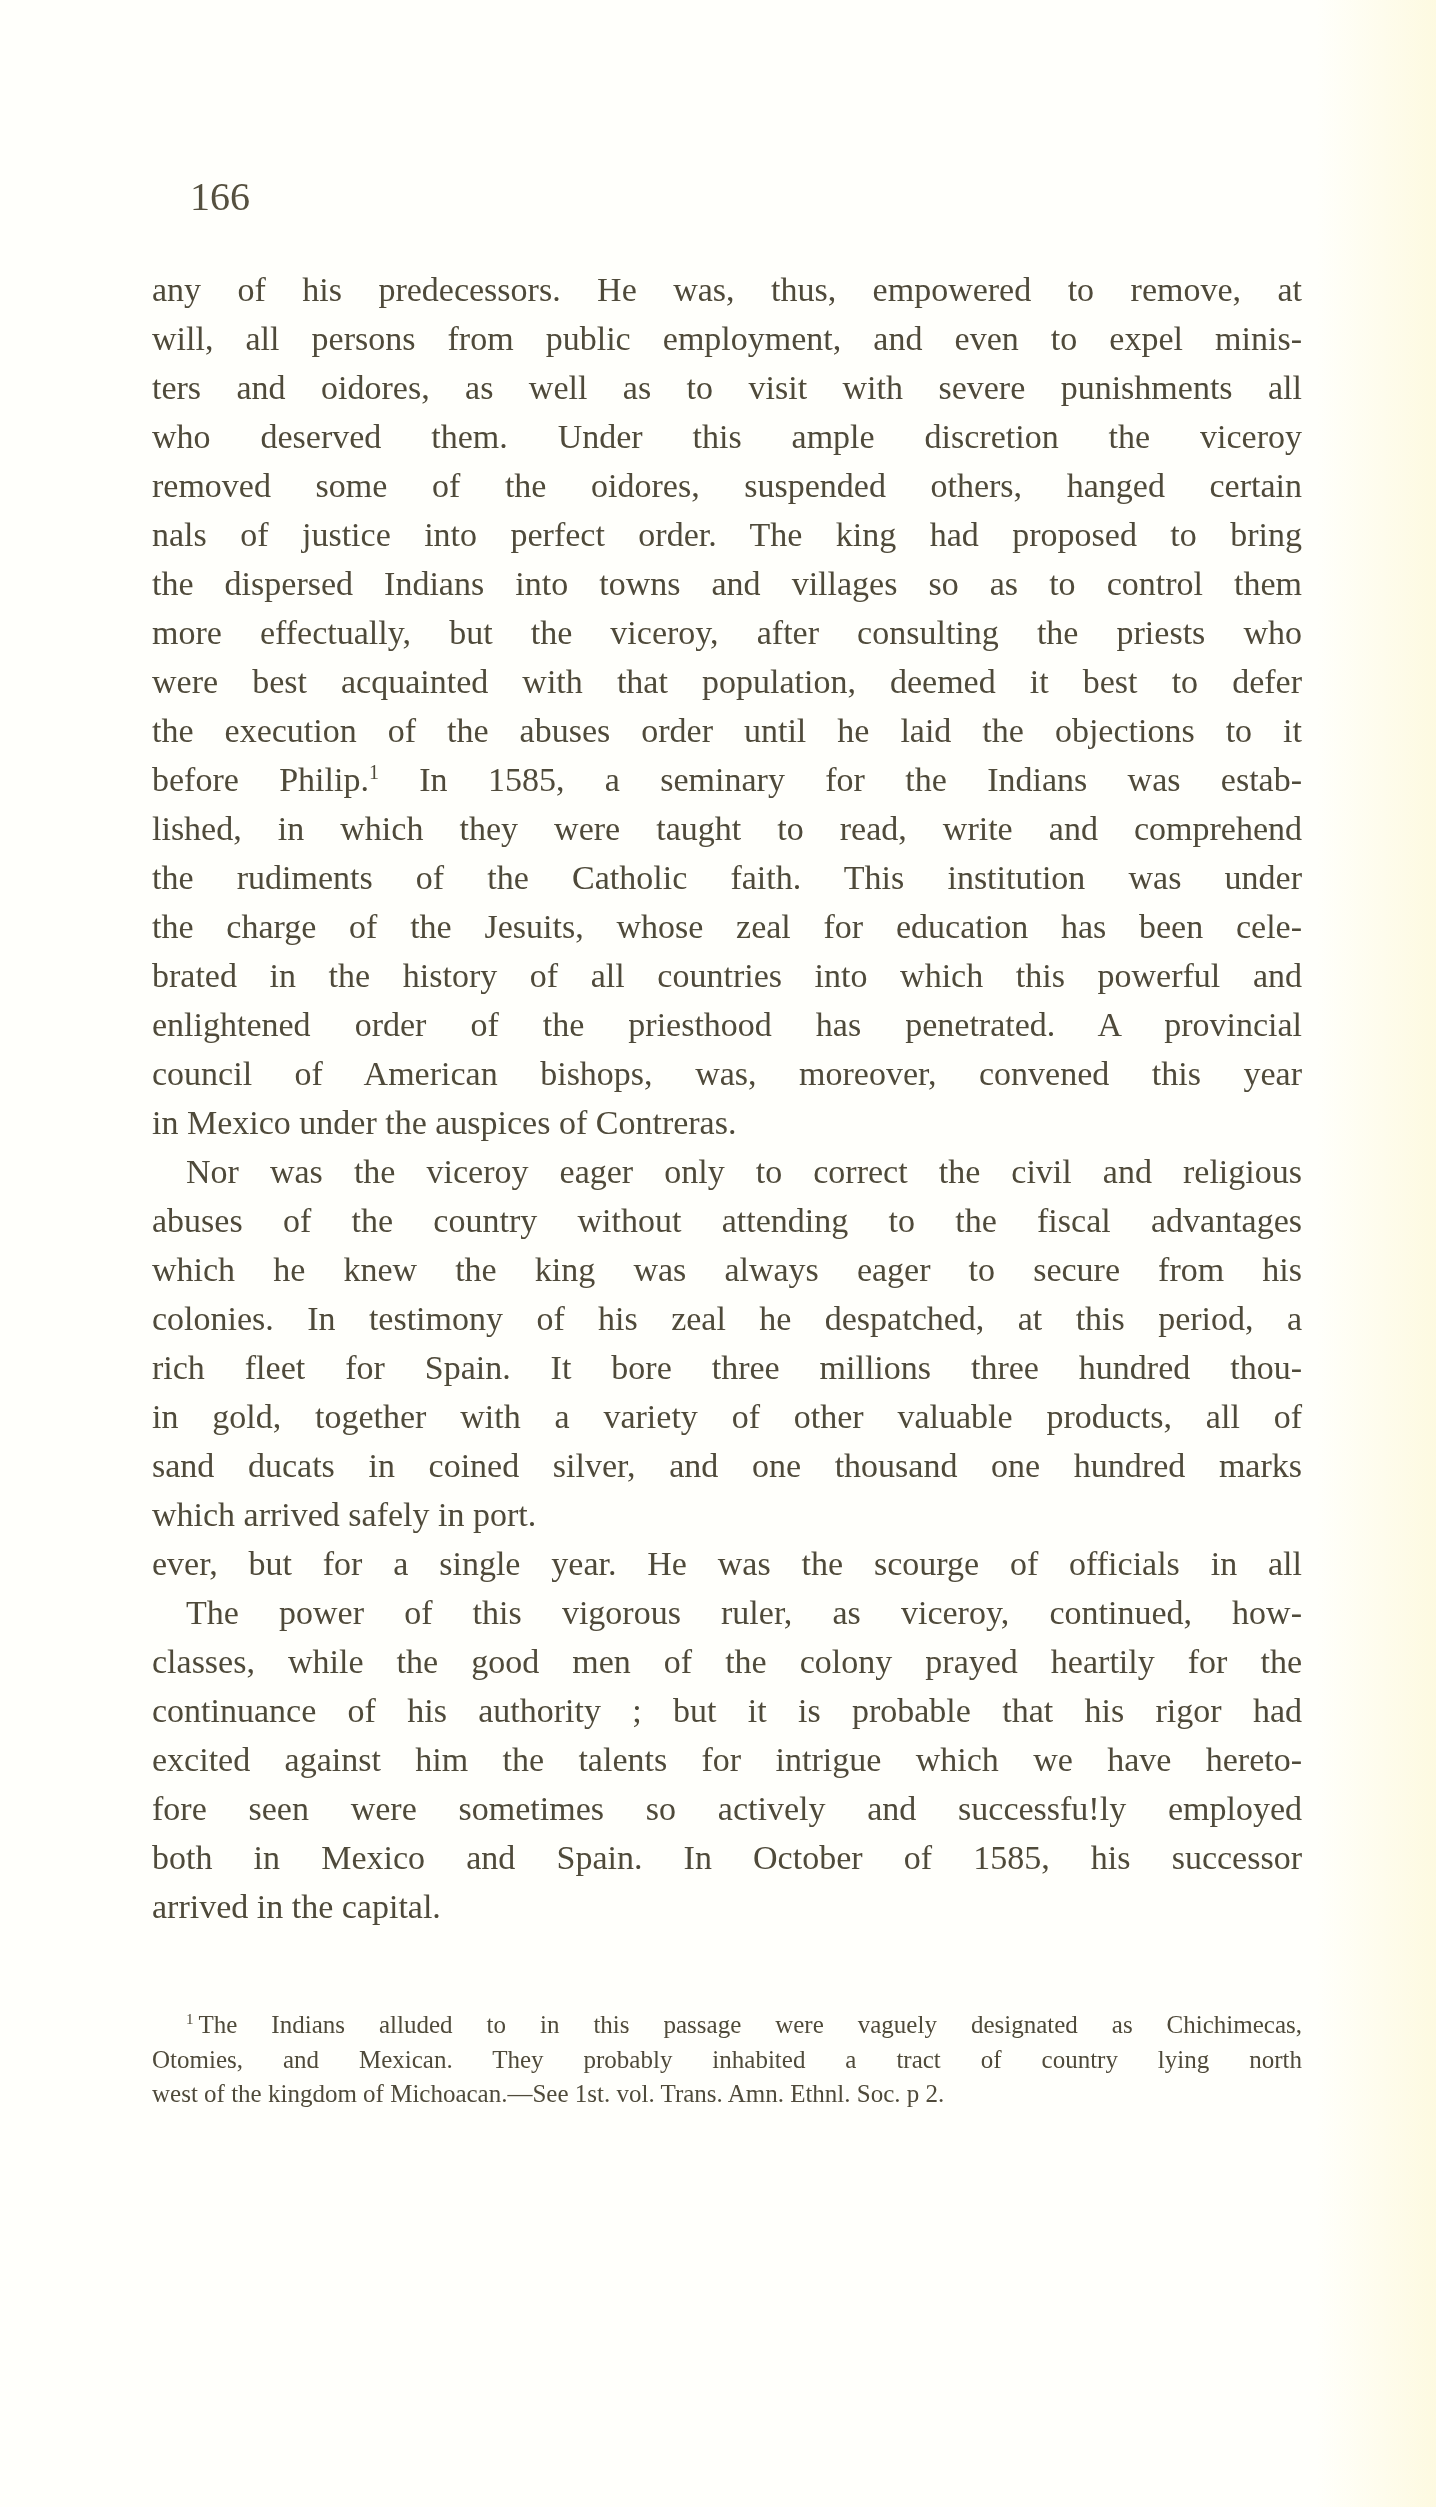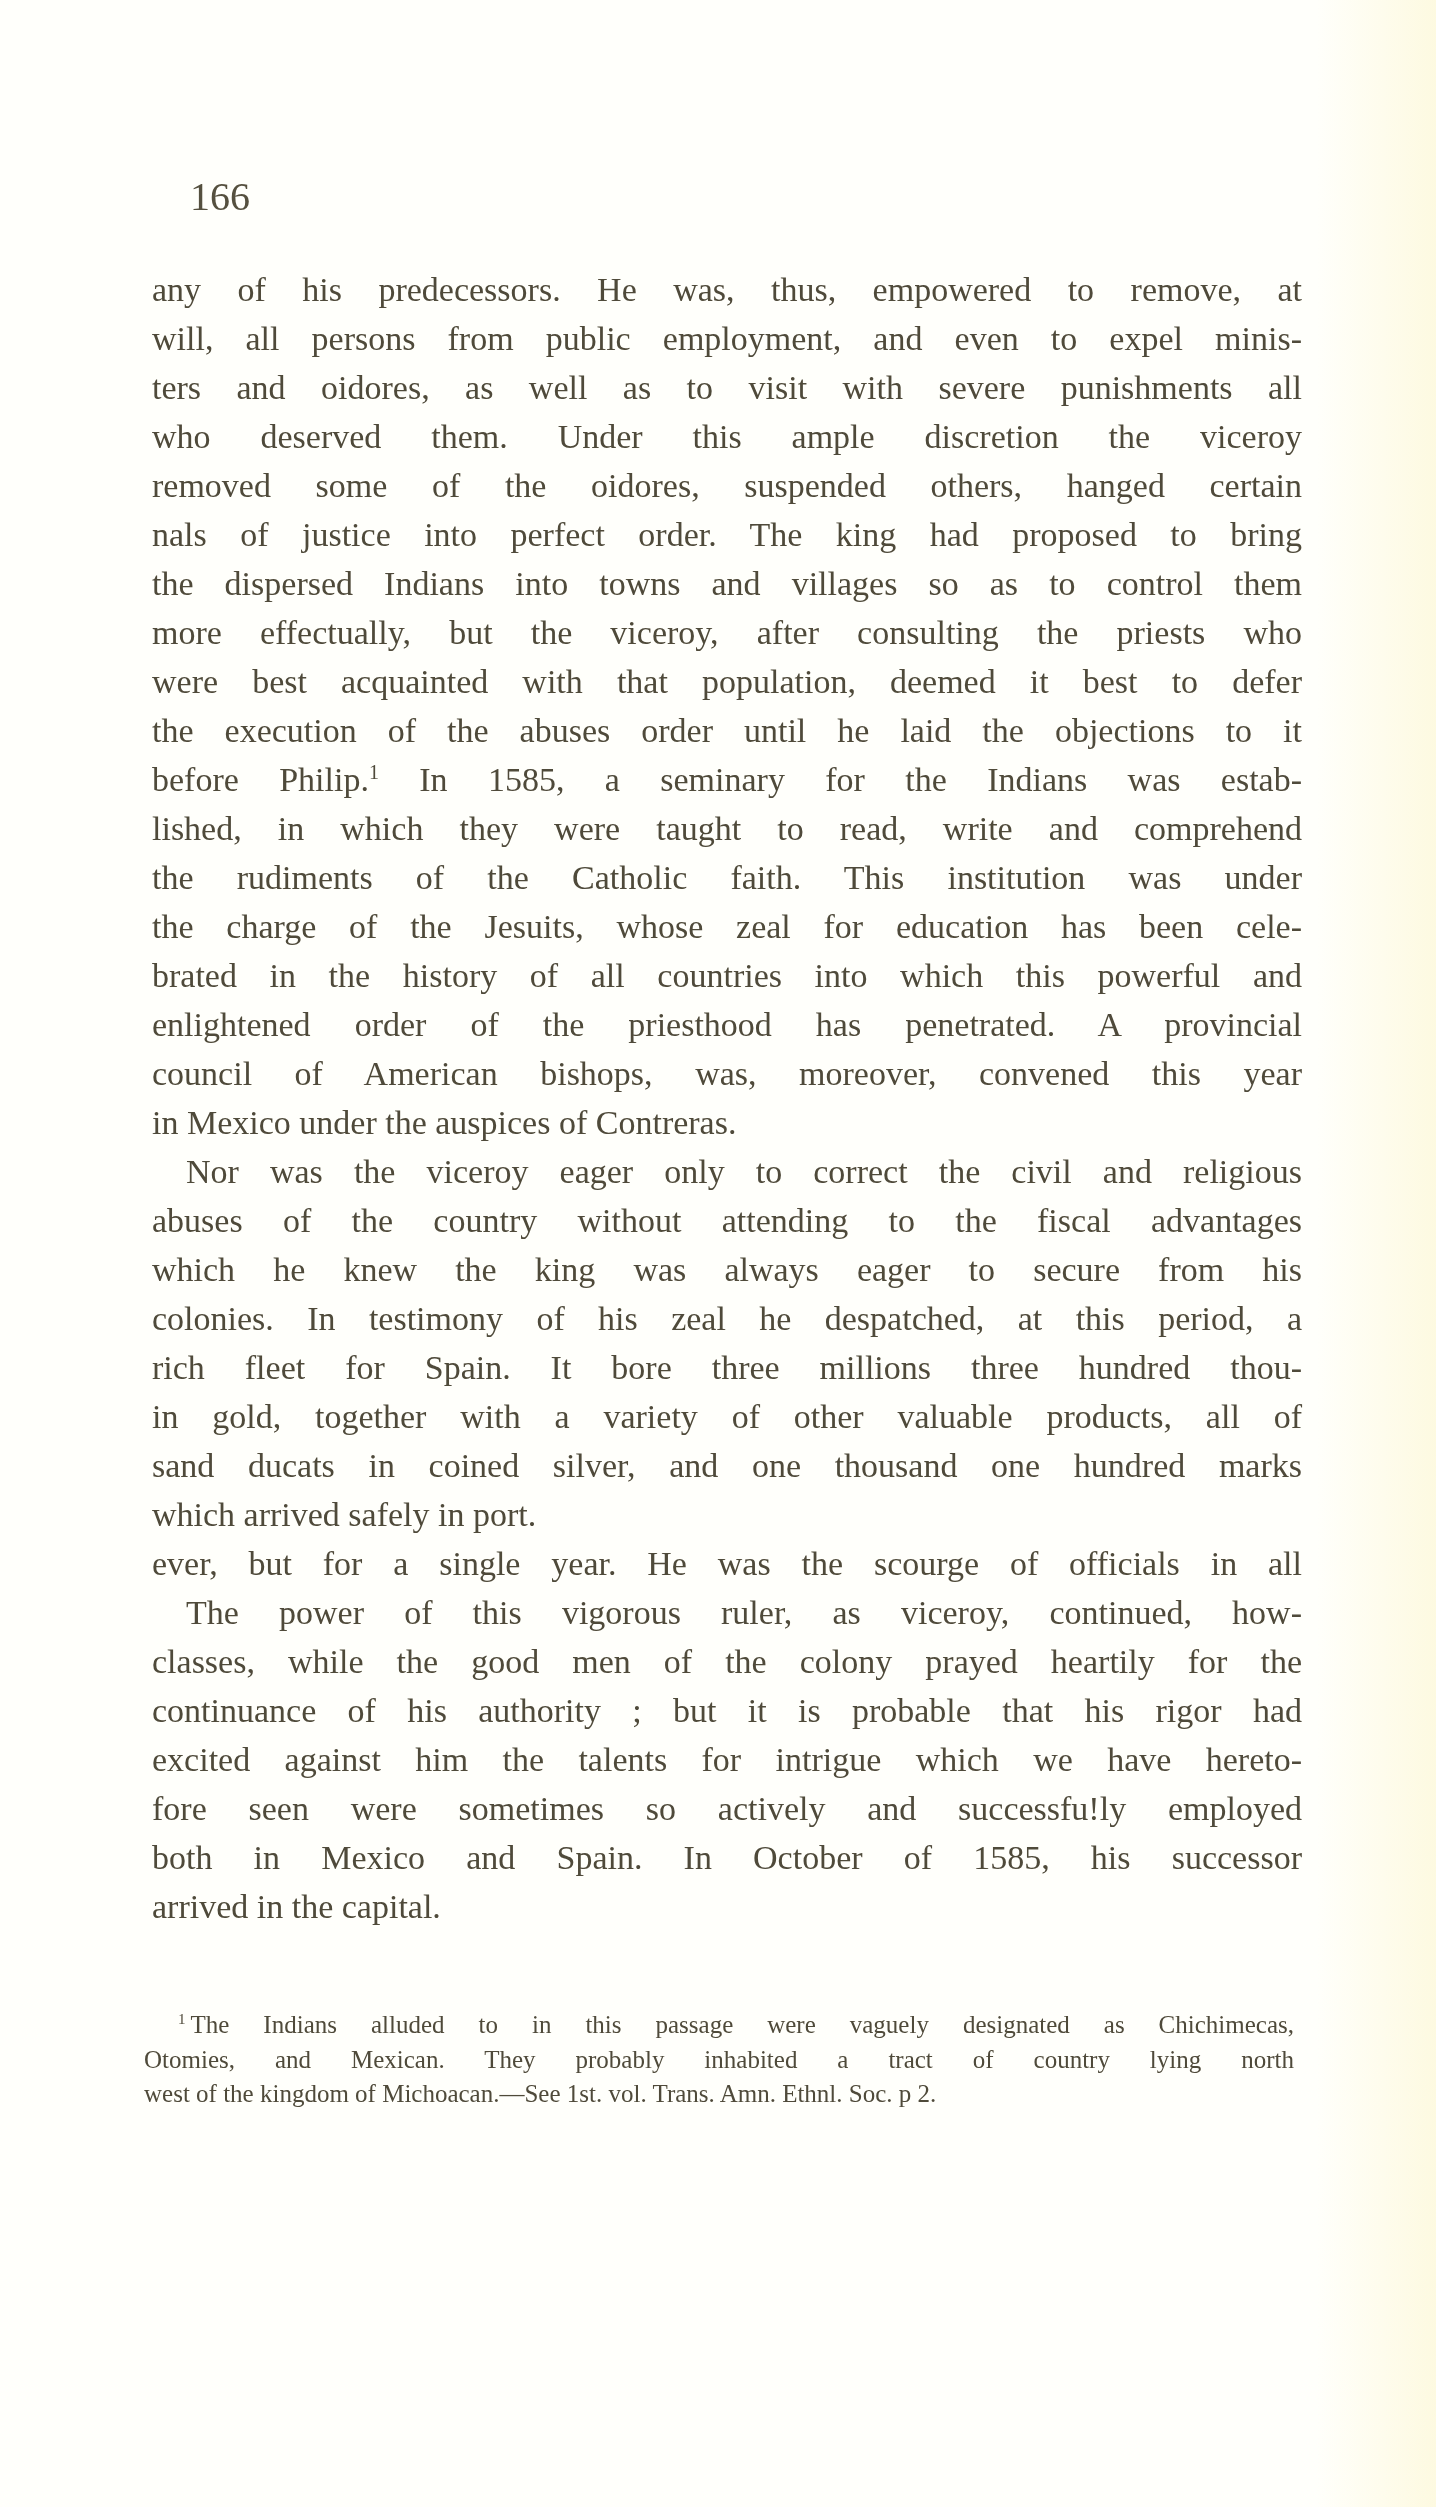--- a/index.html
+++ b/index.html
@@ -82,21 +82,21 @@
     text-align-last: left;
   }
   .it { }
   sup.fn-ref {
     font-size: 20px;
     vertical-align: 12px;
     line-height: 0;
   }
   .footnotes {
     position: absolute;
-    left: 144px;
+    left: 152px;
     top: 2008px;
     width: 1150px;
   }
   .fn-line {
     display: block;
     height: 34.5px;
     line-height: 34.5px;
     font-size: 25px;
     text-align: justify;
     text-align-last: justify;

